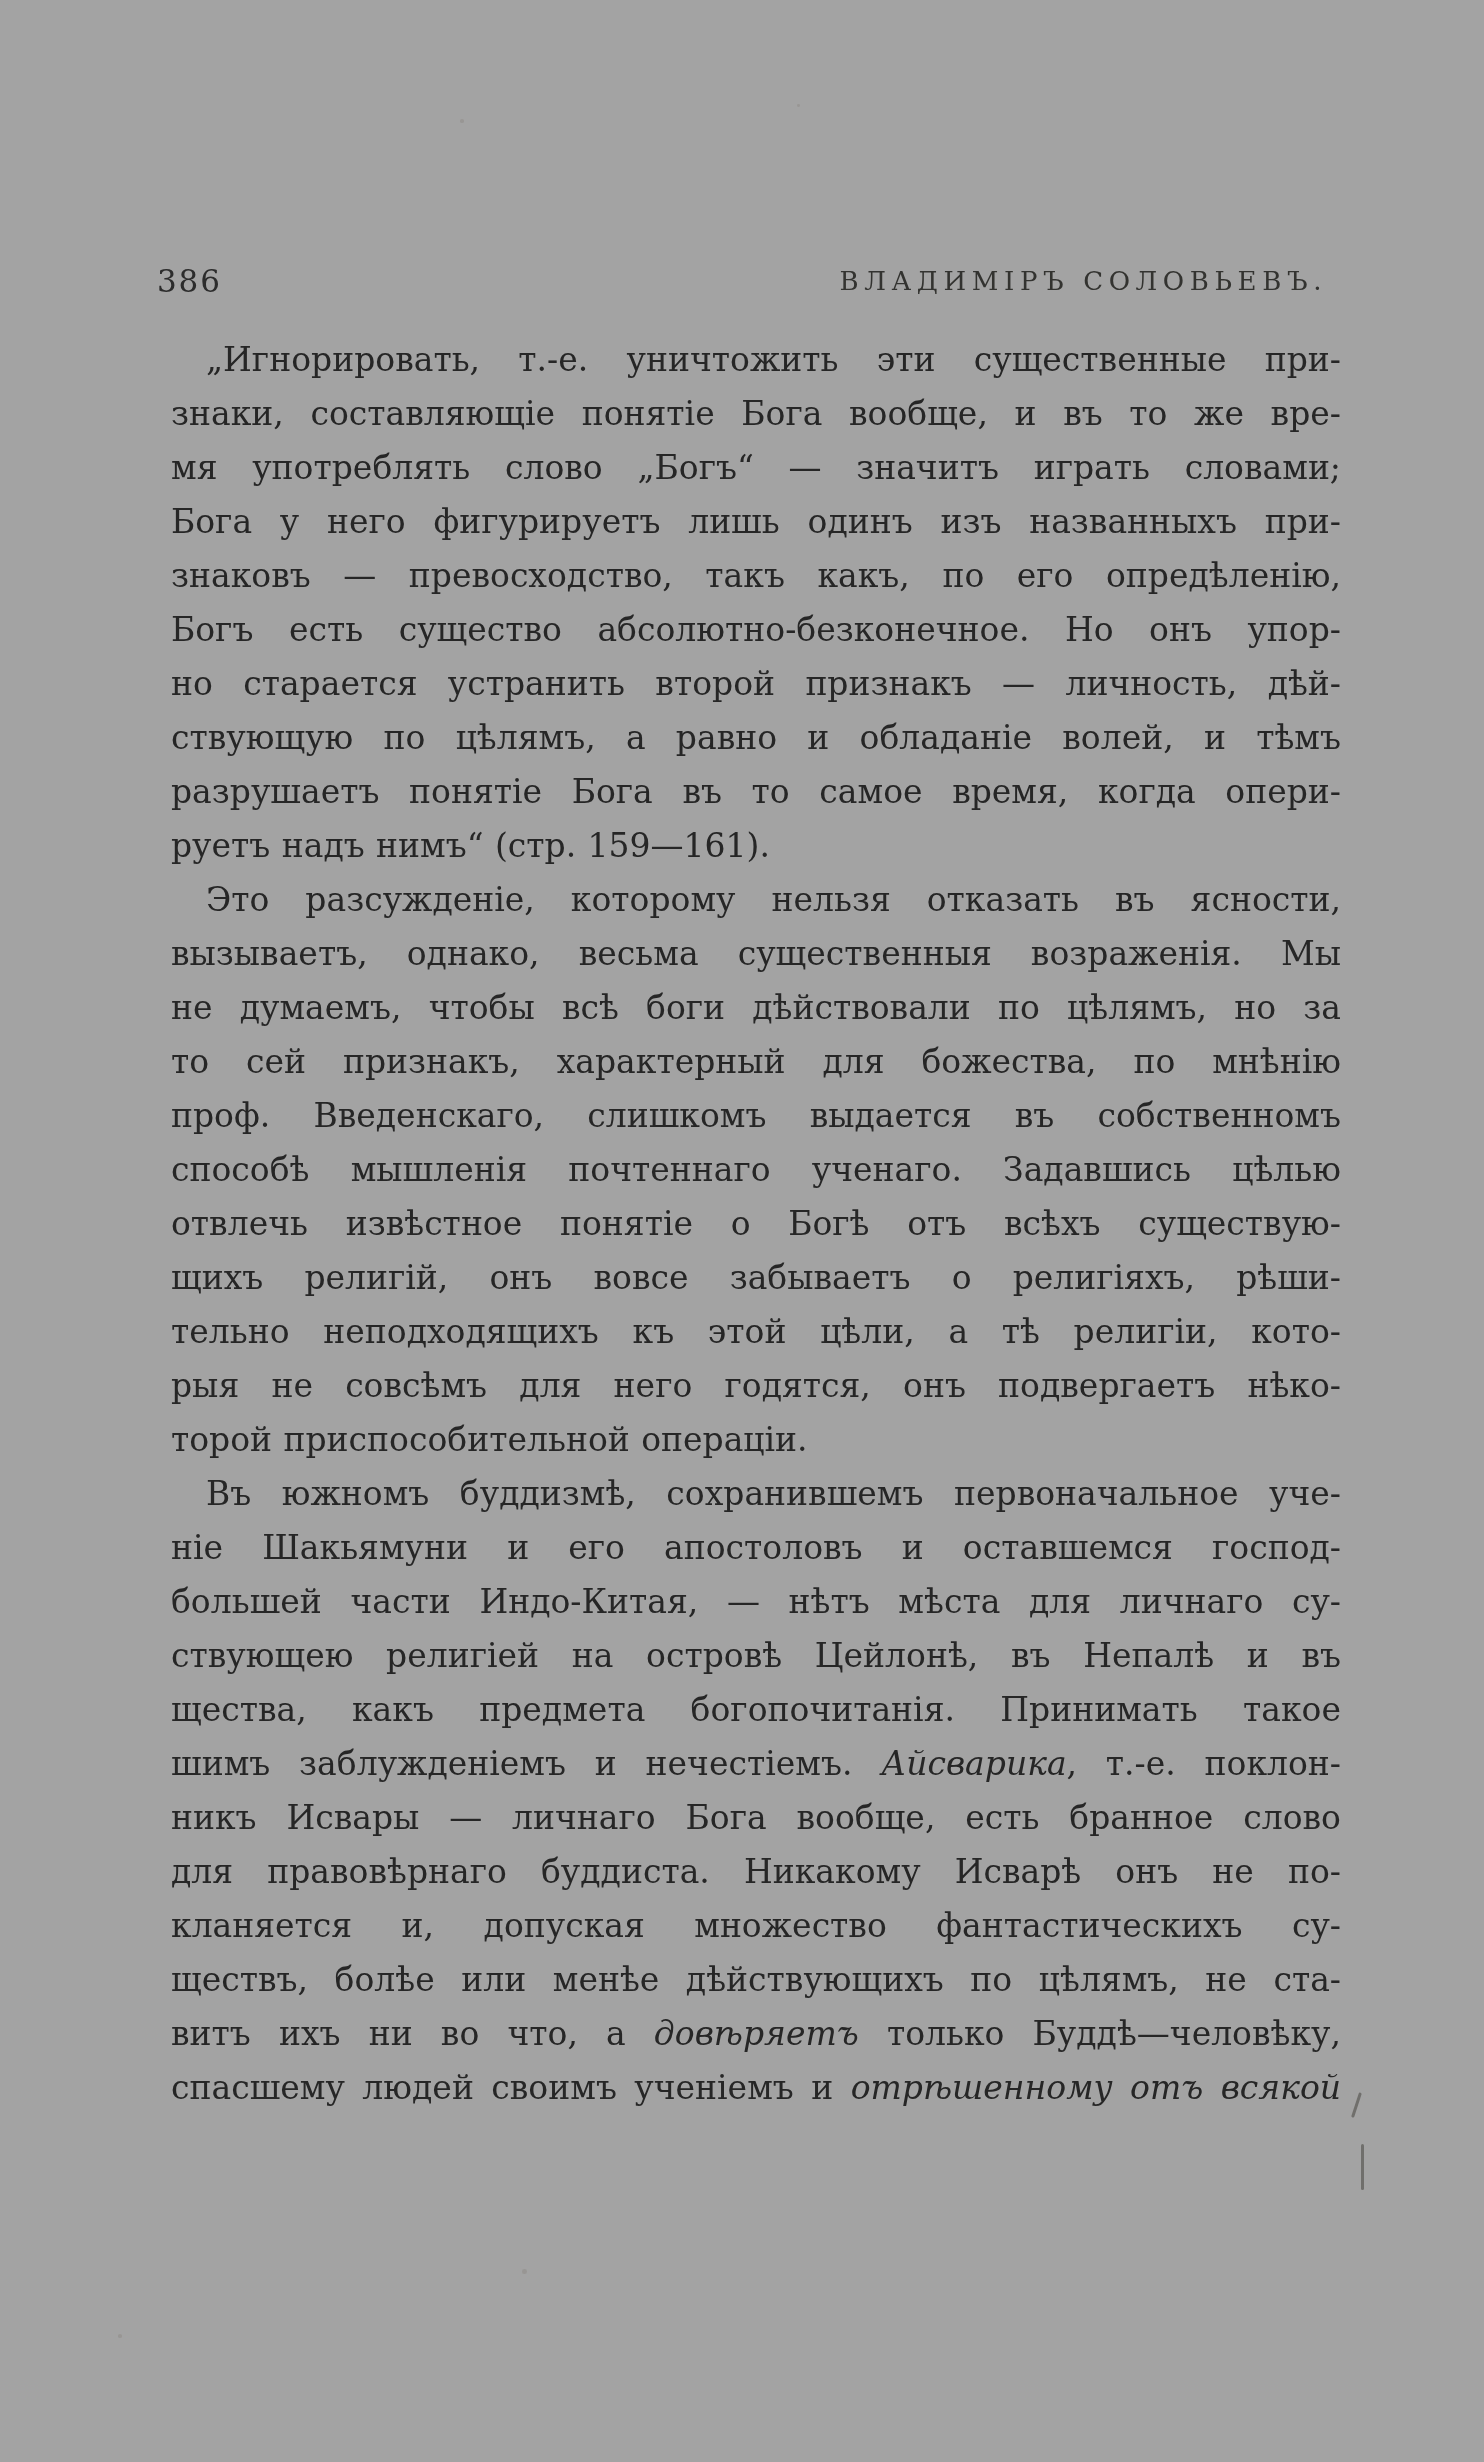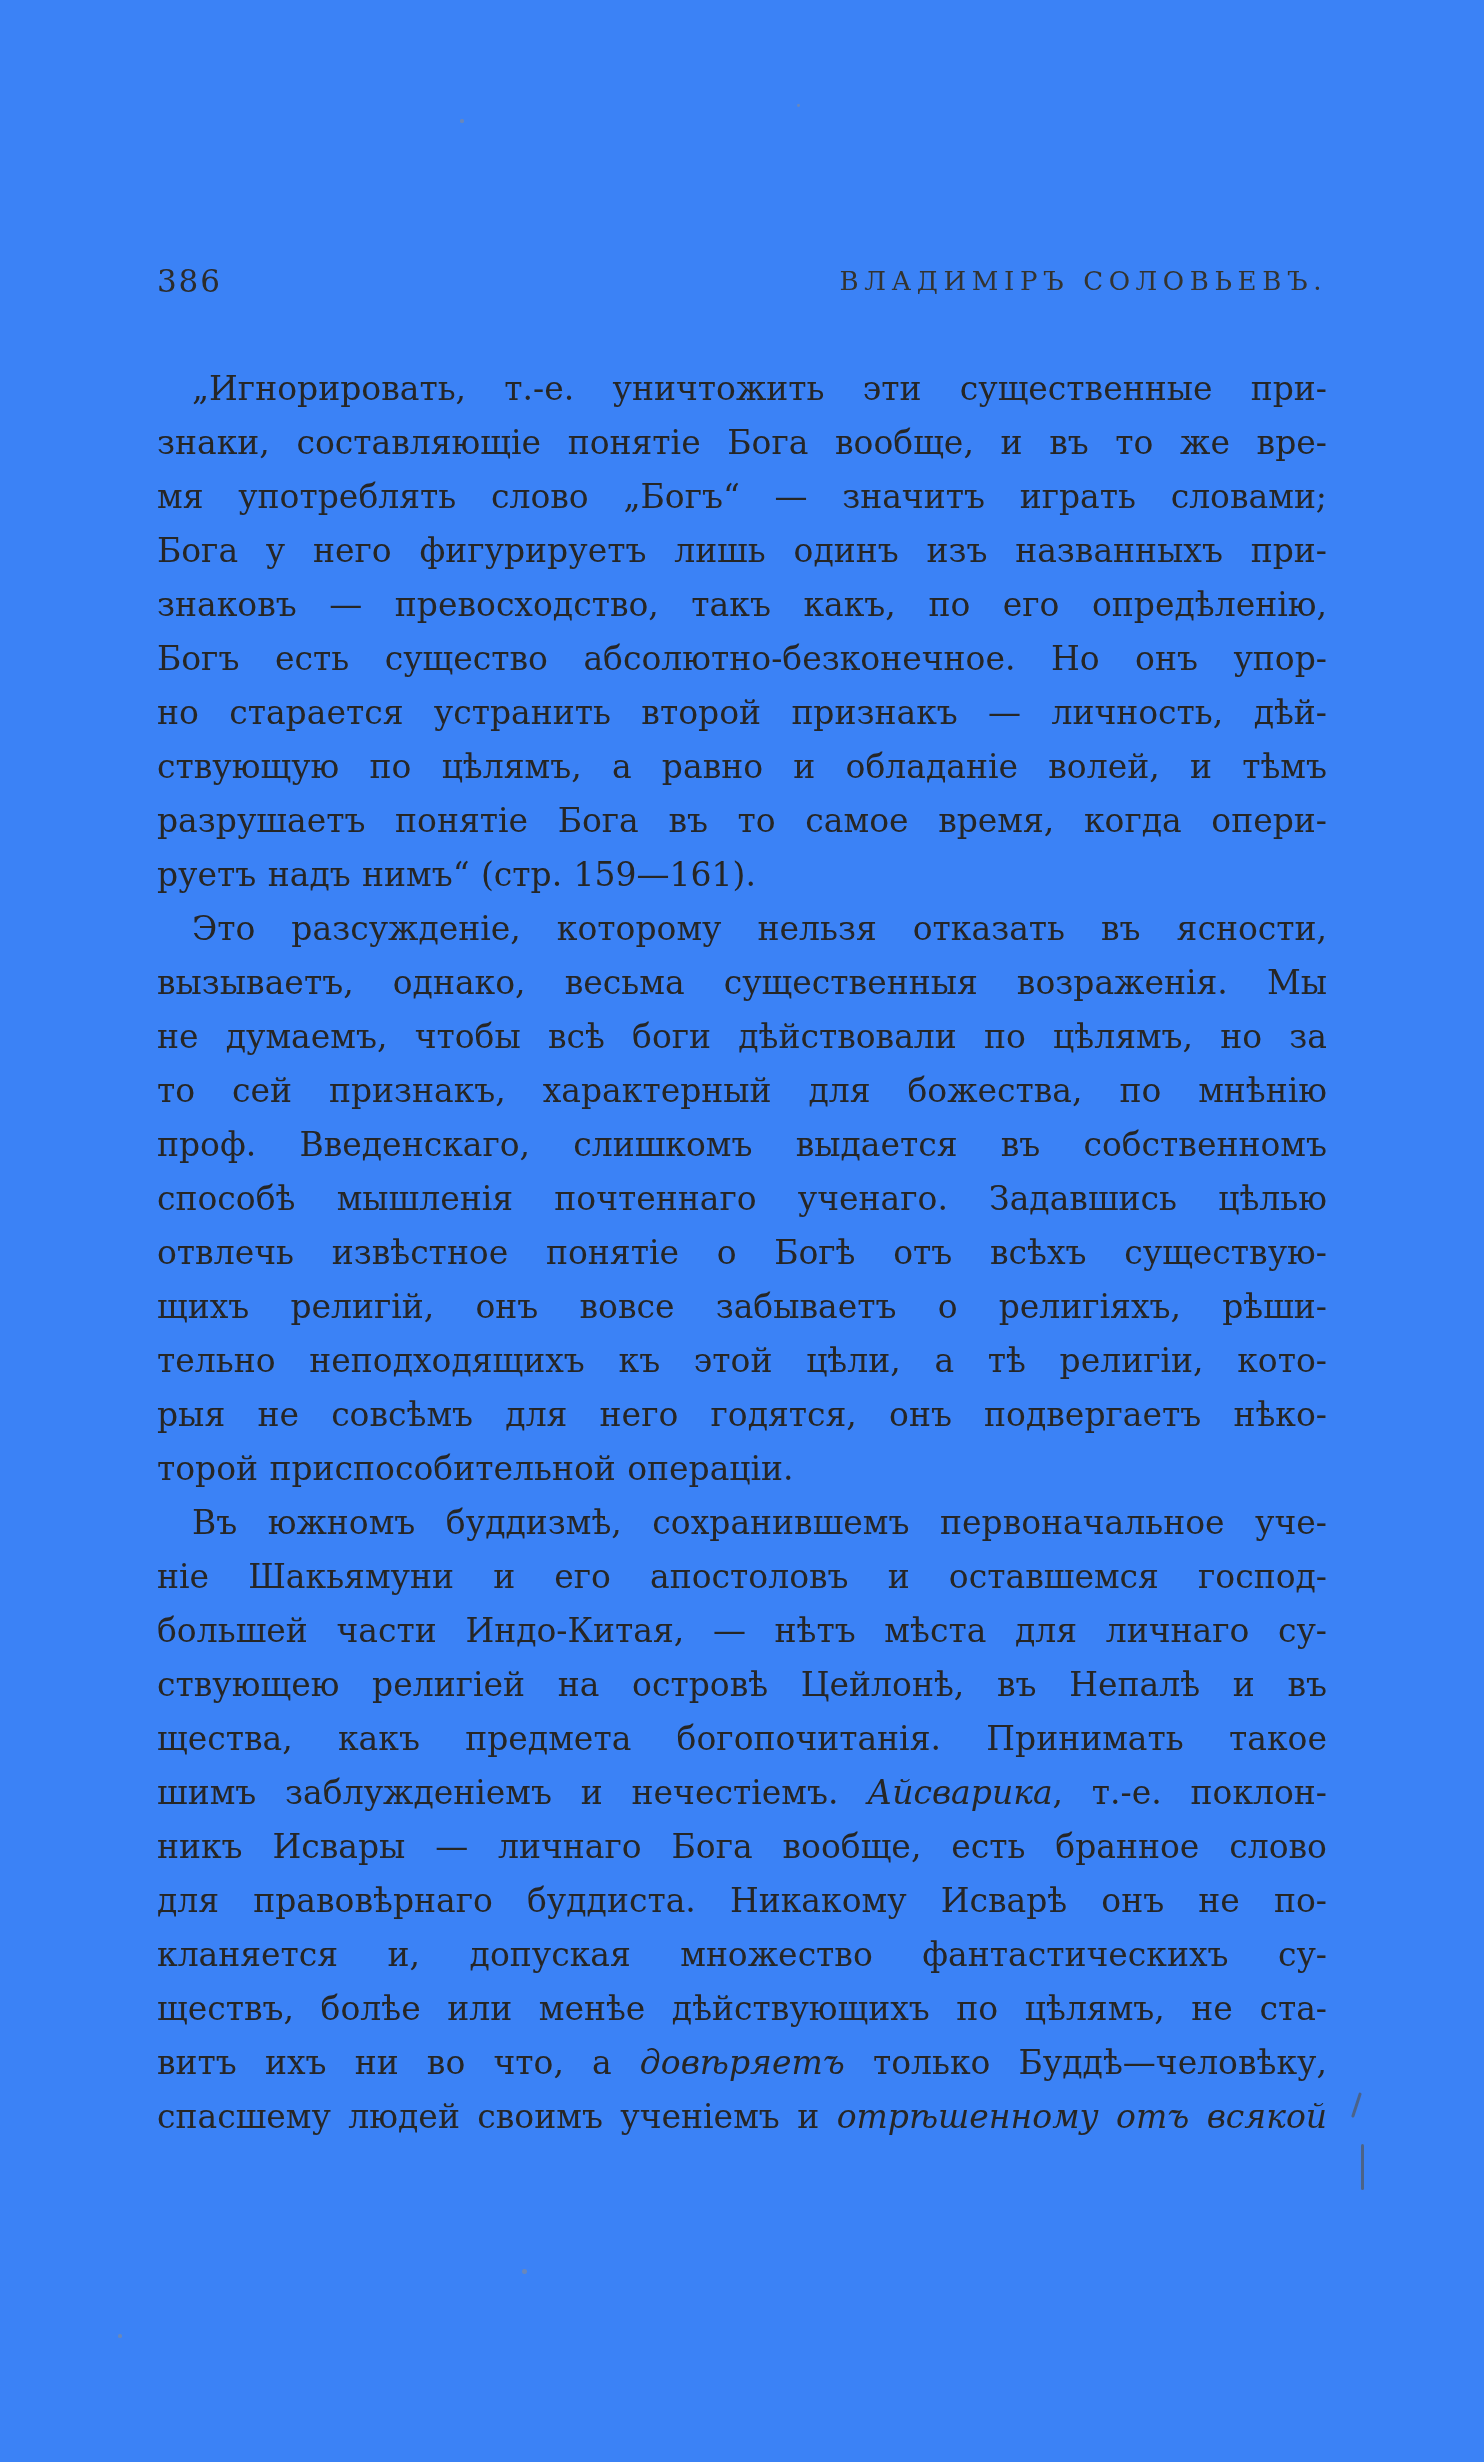--- a/index.html
+++ b/index.html
@@ -4,21 +4,21 @@
 <style>
   html, body {
     margin: 0;
     padding: 0;
     background: #e9e8e4;
   }
   .page {
     position: relative;
     width: 1485px;
     height: 2462px;
-    background: #3b82f6;
+    background: #a3a3a3;
     overflow: hidden;
     font-family: "DejaVu Serif", "Liberation Serif", serif;
     color: #262626;
   }
   .header-row {
     position: absolute;
     top: 261px;
     left: 157px;
     width: 1170px;
     height: 41px;
@@ -34,25 +34,24 @@
   .running-title {
     text-align: right;
     font-size: 26px;
     letter-spacing: 5.6px;
     color: #333330;
     line-height: 41px;
   }
   .text-block {
     position: absolute;
     top: 333px;
-    left: 157px;
+    left: 171px;
     width: 1170px;
     font-size: 33px;
     line-height: 54px;
-    margin-top: 29px;
   }
   .paragraph { margin: 0; }
   .line {
     text-align: justify;
     text-align-last: justify;
     word-spacing: 0.9px;
   }
   .line.last { text-align-last: left; }
   .line.indent { text-indent: 35px; }
   .it { font-style: italic; }

